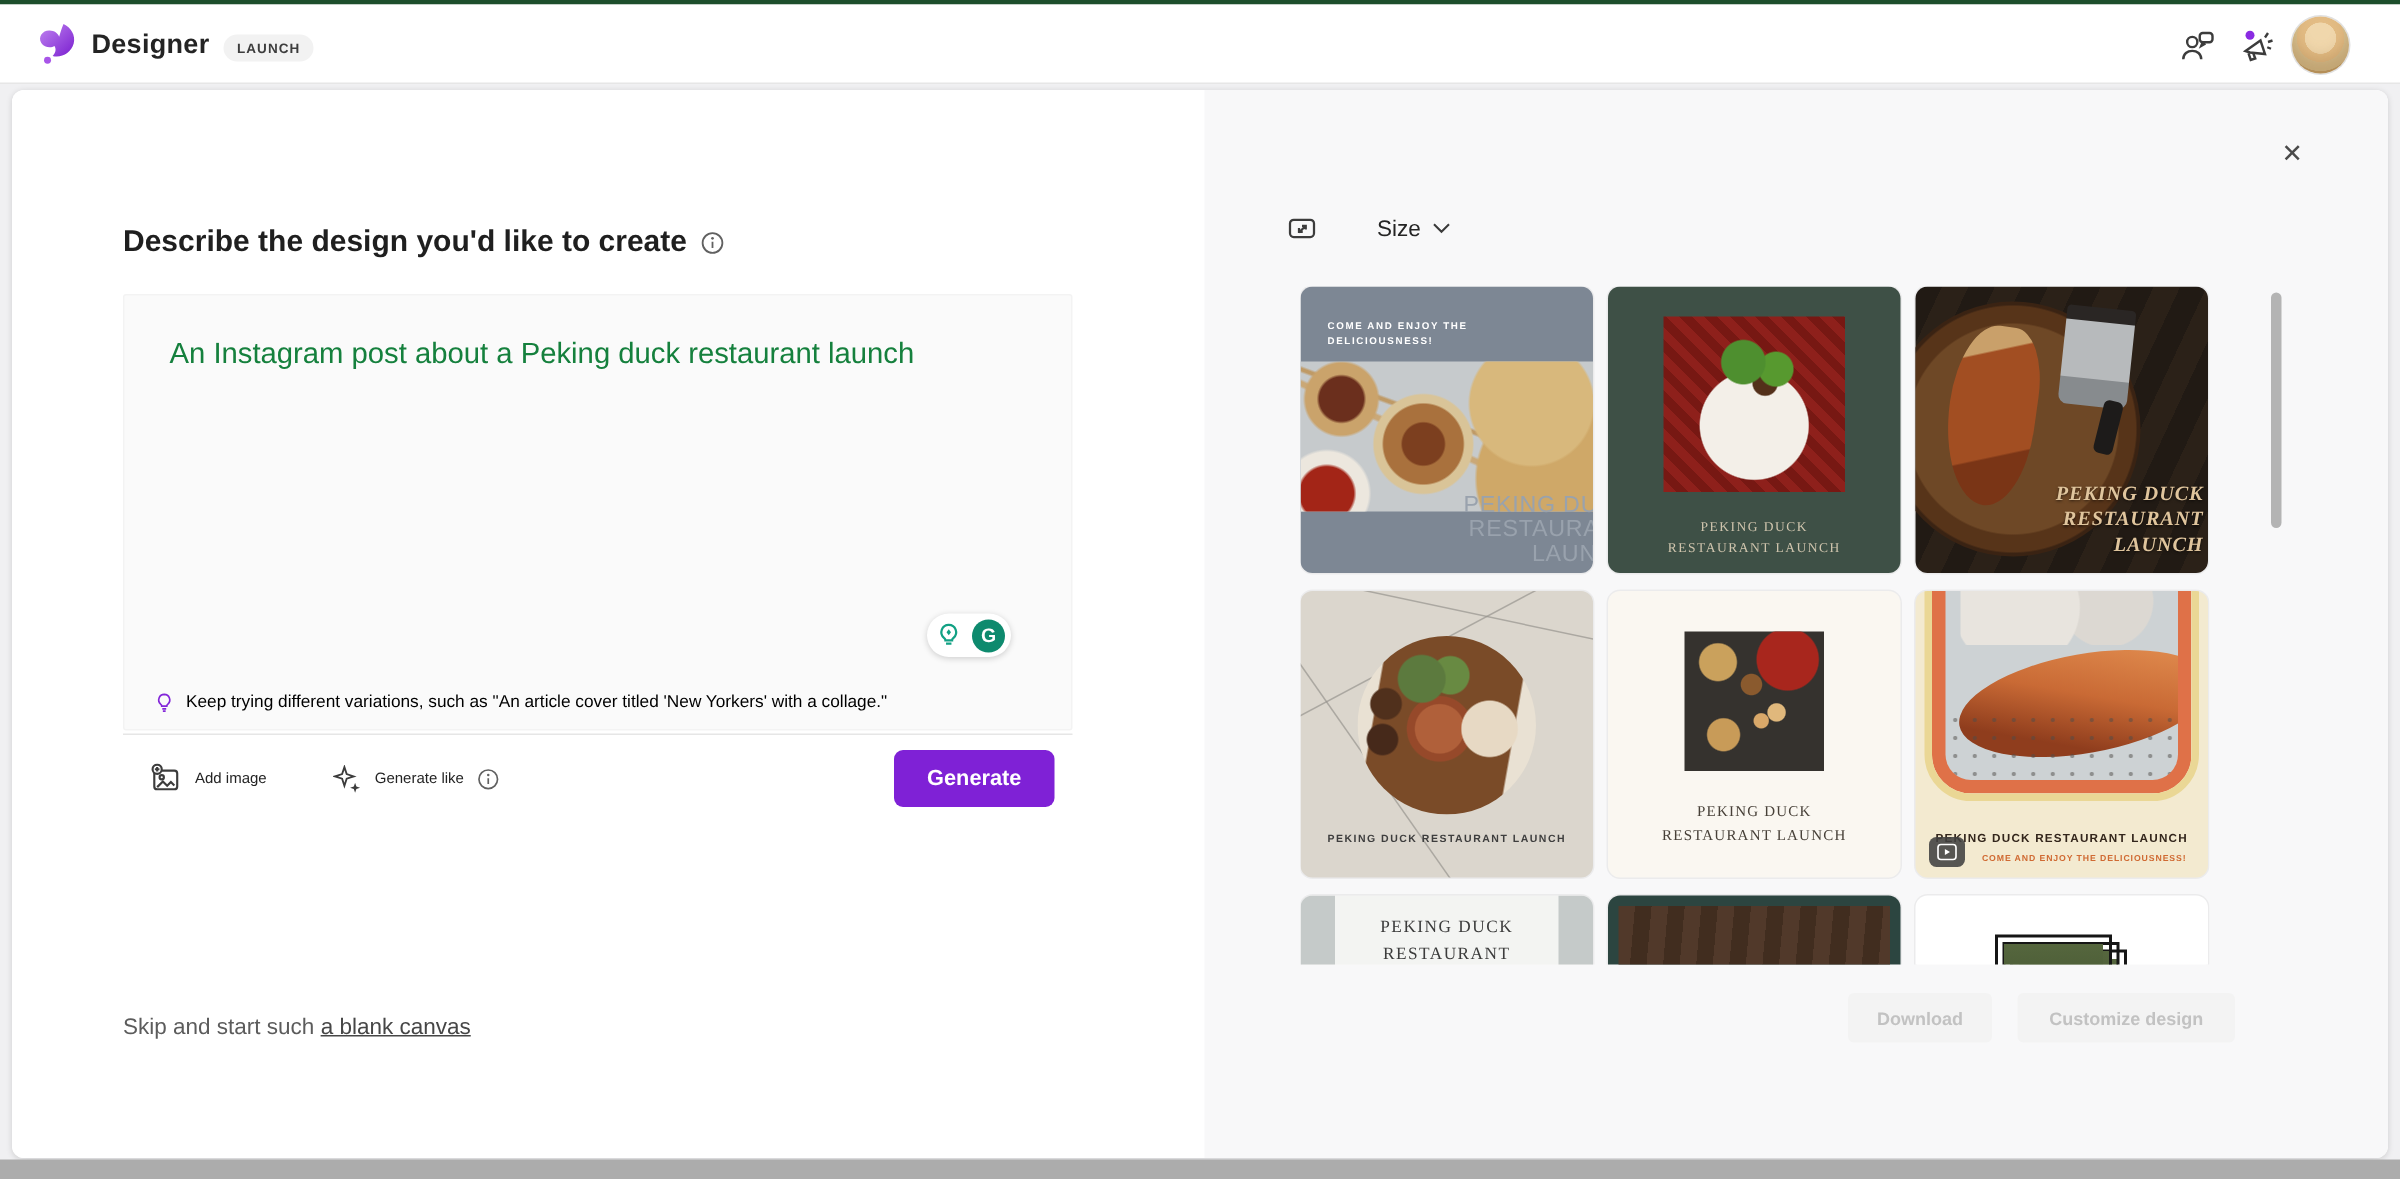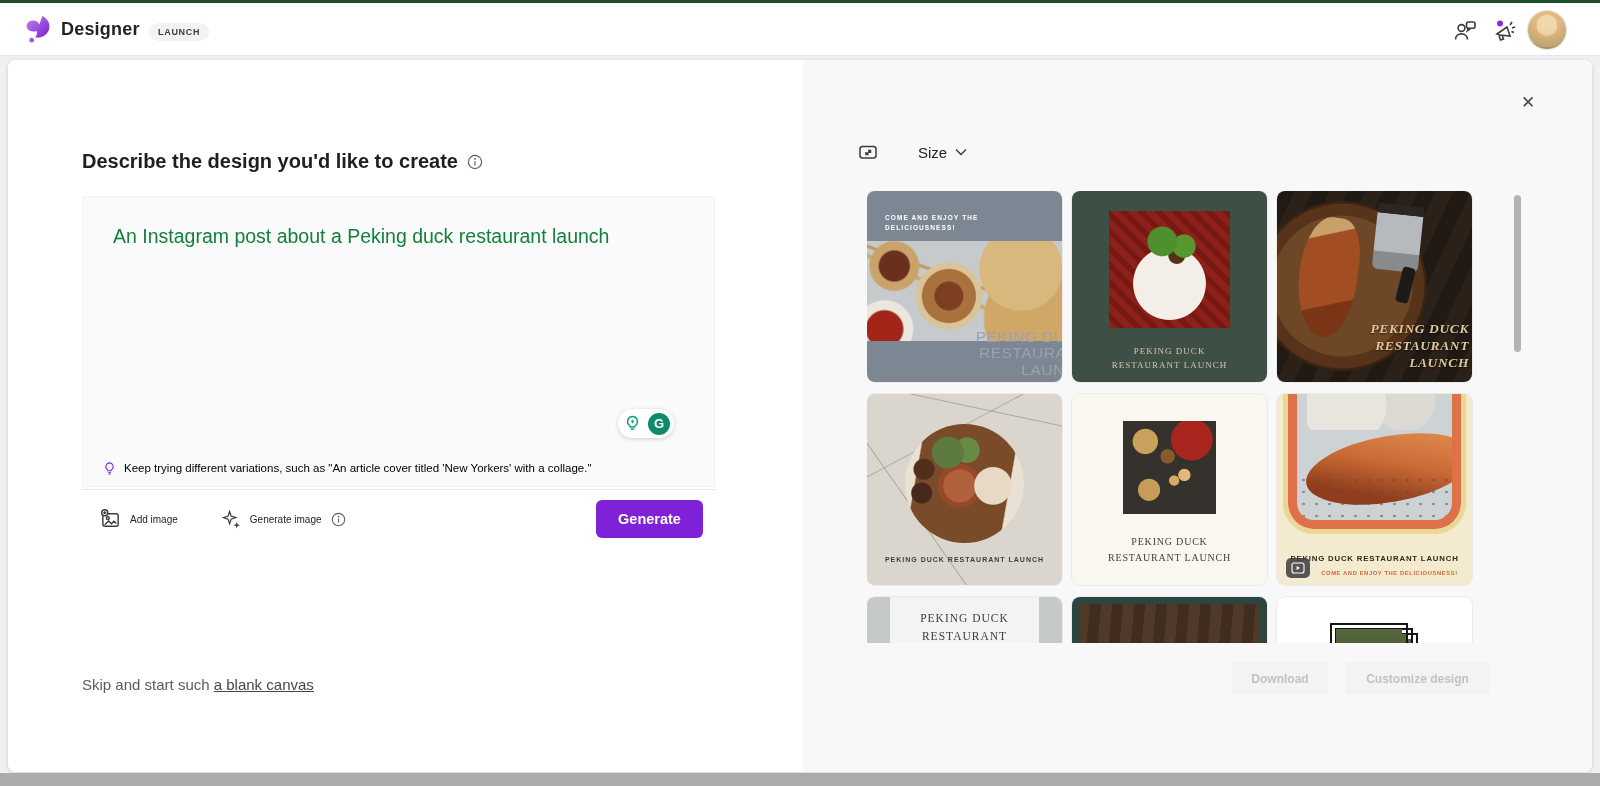--- a/index.html
+++ b/index.html
@@ -262,21 +262,21 @@
             <line x1="3.4" y1="4" x2="6.6" y2="4"></line>
         </svg>
         <span>Add image</span>
       </span>
 
       <span class="tool-btn">
         <svg viewBox="0 0 20 20" width="19" height="19" fill="none" stroke="#3c3c3c" stroke-width="1.3">
           <path d="M8 1.5l1.6 4.9L14.5 8l-4.9 1.6L8 14.5 6.4 9.6 1.5 8l4.9-1.6z"></path>
           <path d="M15.5 12.5l.9 2.6 2.6.9-2.6.9-.9 2.6-.9-2.6-2.6-.9 2.6-.9z" fill="#3c3c3c" stroke="none"></path>
         </svg>
-        <span>Generate image</span>
+        <span>Generate like</span>
         <svg viewBox="0 0 16 16" width="15" height="15" fill="none" stroke="#616161" stroke-width="1.2">
           <circle cx="8" cy="8" r="6.6"></circle>
             <line x1="8" y1="7.2" x2="8" y2="11.4"></line>
             <circle cx="8" cy="4.9" r=".9" fill="#616161" stroke="none"></circle>
         </svg>
       </span>
     </div>
 
     <button class="generate-btn">Generate</button>
 

